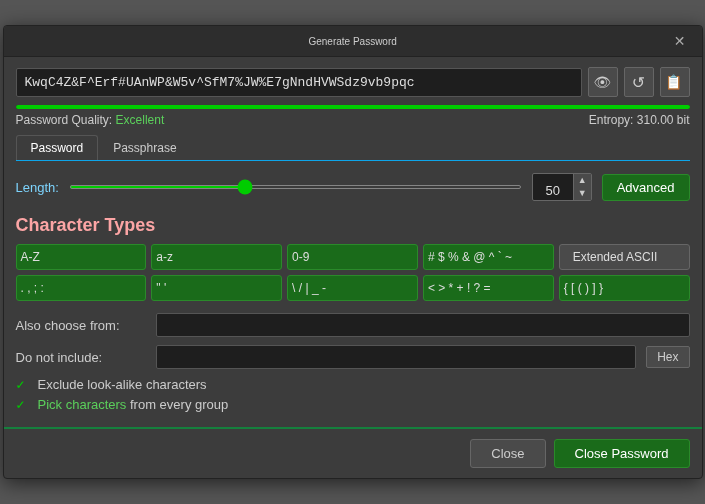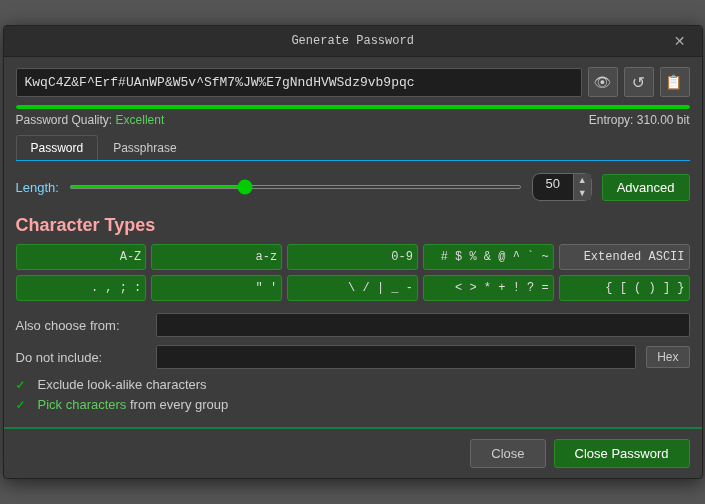--- a/index.html
+++ b/index.html
@@ -25,24 +25,23 @@
       background: #2d2d2d;
       padding: 8px 12px;
       display: flex;
       align-items: center;
       justify-content: space-between;
       border-bottom: 1px solid #222;
       border-radius: 4px 4px 0 0;
     }
     .title-text {
       color: #ccc;
-      font-size: 12px;
+      font-size: 10px;
       flex: 1;
       text-align: center;
-      font-family: Liberation Mono, monospace;
     }
     .close-btn {
       color: #aaa;
       cursor: pointer;
       font-size: 14px;
       background: none;
       border: none;
       padding: 0 4px;
       line-height: 1;
     }
@@ -134,23 +133,23 @@
       flex-shrink: 0;
     }
     .length-slider {
       flex: 1;
       accent-color: #00cc00;
       cursor: pointer;
       height: 4px;
     }
     .length-spinbox {
       display: flex;
-      align-items: flex-start;
+      align-items: flex-end;
       border: 1px solid #666;
-      border-radius: 8px;
+      border-radius: 2px;
       background: #1e1e1e;
     }
     .length-spinbox input {
       width: 40px;
       background: transparent;
       border: none;
       color: #ddd;
       text-align: center;
       font-size: 13px;
       outline: none;
@@ -200,22 +199,21 @@
       margin-bottom: 5px;
     }
     .char-btn {
       background: #1a6b1a;
       border: 1px solid #2a8a2a;
       color: #ddd;
       padding: 5px 4px;
       cursor: pointer;
       border-radius: 3px;
       font-size: 12px;
-      text-align: right;
-      font-family: Liberation Mono, monospace;
+      text-align: left;
     }
     .char-btn.inactive {
       background: #4a4a4a;
       border-color: #666;
       padding-left: 13px;
     }
     .also-row {
       display: flex;
       align-items: center;
       gap: 10px;

